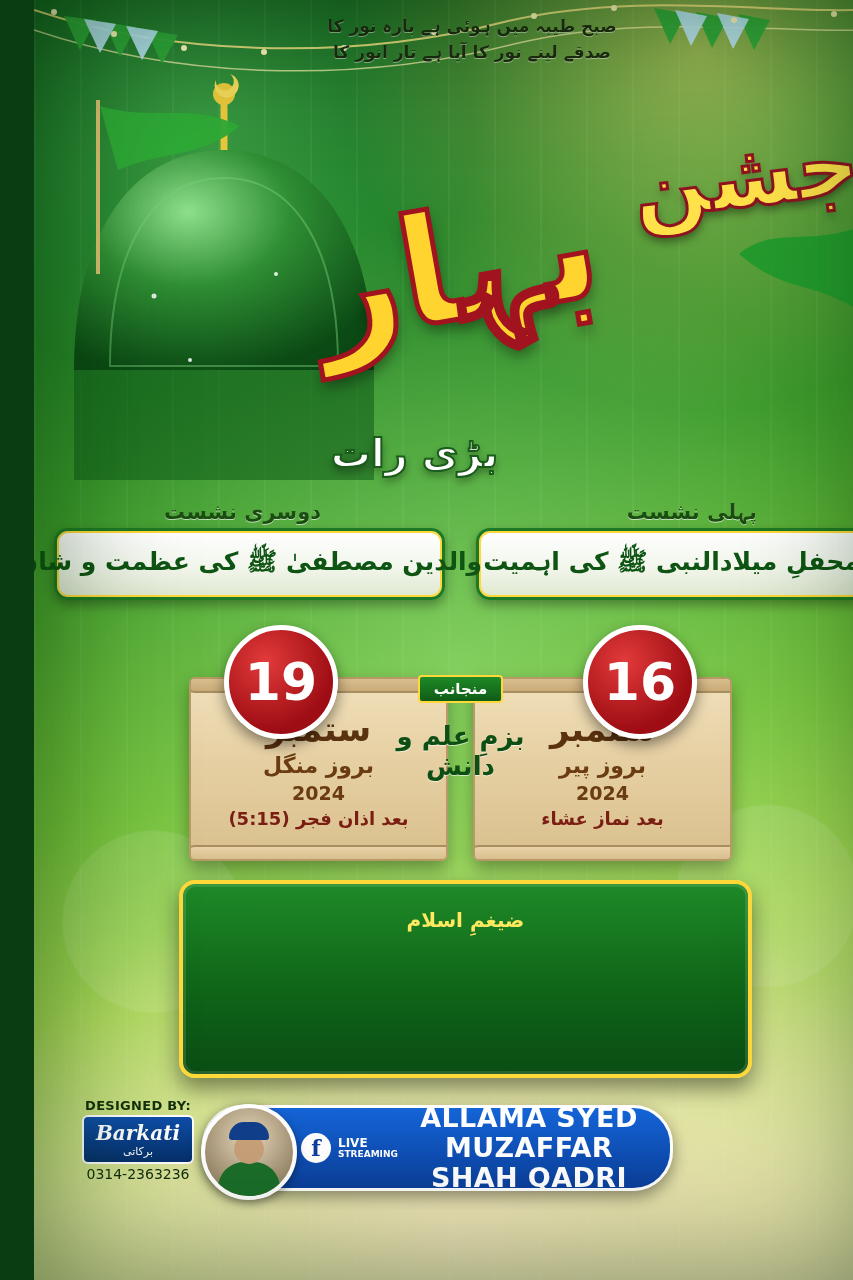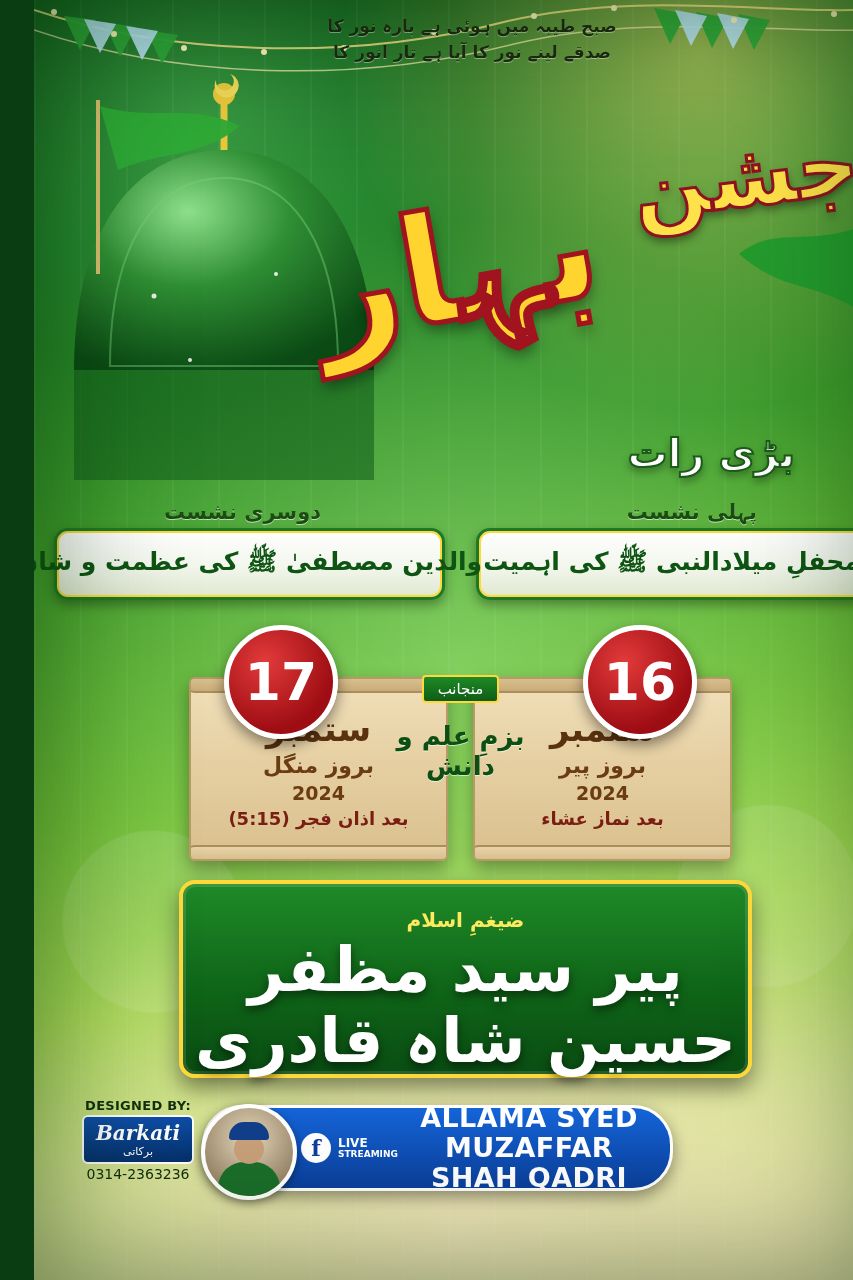--- a/index.html
+++ b/index.html
@@ -36,21 +36,21 @@
   .maintitle .jashn{position:absolute;right:10px;top:6px;font-size:86px;color:#ffe24a;
     -webkit-text-stroke:3px #8f1220;text-shadow:0 5px 10px rgba(0,0,0,.45);font-weight:bold;
     transform:rotate(-7deg);}
   .maintitle .subeh{position:absolute;right:30px;top:96px;font-size:168px;font-weight:bold;
     color:#b3101f;-webkit-text-stroke:6px #ffd83a;text-shadow:0 8px 16px rgba(0,0,0,.45);
     line-height:.95;letter-spacing:-4px;}
   .maintitle .bahaar{position:absolute;right:270px;top:60px;font-size:150px;font-weight:bold;
     color:#ffd42f;-webkit-text-stroke:5px #a0131f;transform:rotate(-10deg);
     text-shadow:0 8px 14px rgba(0,0,0,.4);}
 
-  .bariraat{position:absolute;top:430px;left:0;width:761px;direction:rtl;
+  .bariraat{position:absolute;top:430px;left:0;width:761px;text-align:center;direction:rtl;
     font-size:40px;font-weight:bold;color:#ffffff;-webkit-text-stroke:2px #1a5c19;
     text-shadow:0 4px 8px rgba(0,0,0,.45);}
 
   
   .sittings{position:absolute;top:500px;left:20px;width:813px;height:120px;}
   .sit{position:absolute;top:28px;height:66px;border-radius:14px;
     background:linear-gradient(180deg,#ffffff 0%,#f2f6ec 55%,#dfe7cf 100%);
     border:3px solid #1d7a24;box-shadow:0 5px 12px rgba(0,0,0,.35),inset 0 0 0 2px #ffd83a;
     display:flex;align-items:center;justify-content:center;direction:rtl;}
   .sit span{font-size:25px;font-weight:bold;color:#0e5412;white-space:nowrap;}
@@ -82,21 +82,21 @@
 
   .datebadge{position:absolute;top:0;width:104px;height:104px;border-radius:50%;
     background:radial-gradient(circle at 35% 30%,#e23a3a,#9d0d13 70%);
     border:5px solid #ffffff;box-shadow:0 6px 14px rgba(0,0,0,.45);
     display:flex;align-items:center;justify-content:center;color:#fff;font-size:52px;font-weight:bold;}
   .datebadge.right{right:190px;}
   .datebadge.left{left:190px;}
 
   .centerflag{position:absolute;top:50px;left:50%;transform:translateX(-50%);width:160px;text-align:center;direction:rtl;}
   .centerflag .tag{display:inline-block;background:linear-gradient(180deg,#1e8a26,#0f5c16);
-    color:#fff;font-size:15px;font-weight:normal;padding:3px 14px;border:2px solid #ffd83a;border-radius:4px;}
+    color:#fff;font-size:15px;font-weight:bold;padding:3px 14px;border:2px solid #ffd83a;border-radius:4px;}
   .centerflag .l1{margin-top:18px;font-size:26px;font-weight:bold;color:#0d4f12;text-shadow:0 1px 0 rgba(255,255,255,.6);}
   .centerflag .l2{font-size:26px;font-weight:bold;color:#0d4f12;text-shadow:0 1px 0 rgba(255,255,255,.6);}
 
   
   .speaker{position:absolute;top:880px;left:145px;width:565px;height:190px;
     background:linear-gradient(180deg,#1f8a28 0%,#0f6518 55%,#0a4d13 100%);
     border:4px solid #ffd83a;border-radius:16px;
     box-shadow:0 10px 22px rgba(0,0,0,.45),inset 0 0 0 3px rgba(255,255,255,.12);
     direction:rtl;text-align:center;}
   .khitab{position:absolute;top:-14px;left:0;width:565px;text-align:center;
@@ -244,33 +244,32 @@
     <div class="datebadge right">16</div>
 
     <div class="scroll left">
       <div class="scrolltext">
         <div class="month">ستمبر</div>
         <div class="day">بروز منگل</div>
         <div class="year">2024</div>
         <div class="time">بعد اذان فجر (5:15)</div>
       </div>
     </div>
-    <div class="datebadge left">17</div>
+    <div class="datebadge left">19</div>
 
     <div class="centerflag">
       <div class="tag">منجانب</div>
       <div class="l1">بزمِ علم و</div>
       <div class="l2">دانش</div>
     </div>
   </div>
 
   <div class="khitab" style="top:876px;left:145px;">خصوصی خطاب</div>
   <div class="speaker">
     <div class="tagline">ضیغمِ اسلام</div>
-    <div class="name">پیر سید مظفر حسین شاہ قادری</div>
   </div>
 
   <div class="designer">
     <div class="lbl">DESIGNED BY:</div>
     <div class="card">
       <div class="brand">Barkati</div>
       <div class="urdu">برکاتی</div>
     </div>
     <div class="phone">0314-2363236</div>
   </div>

